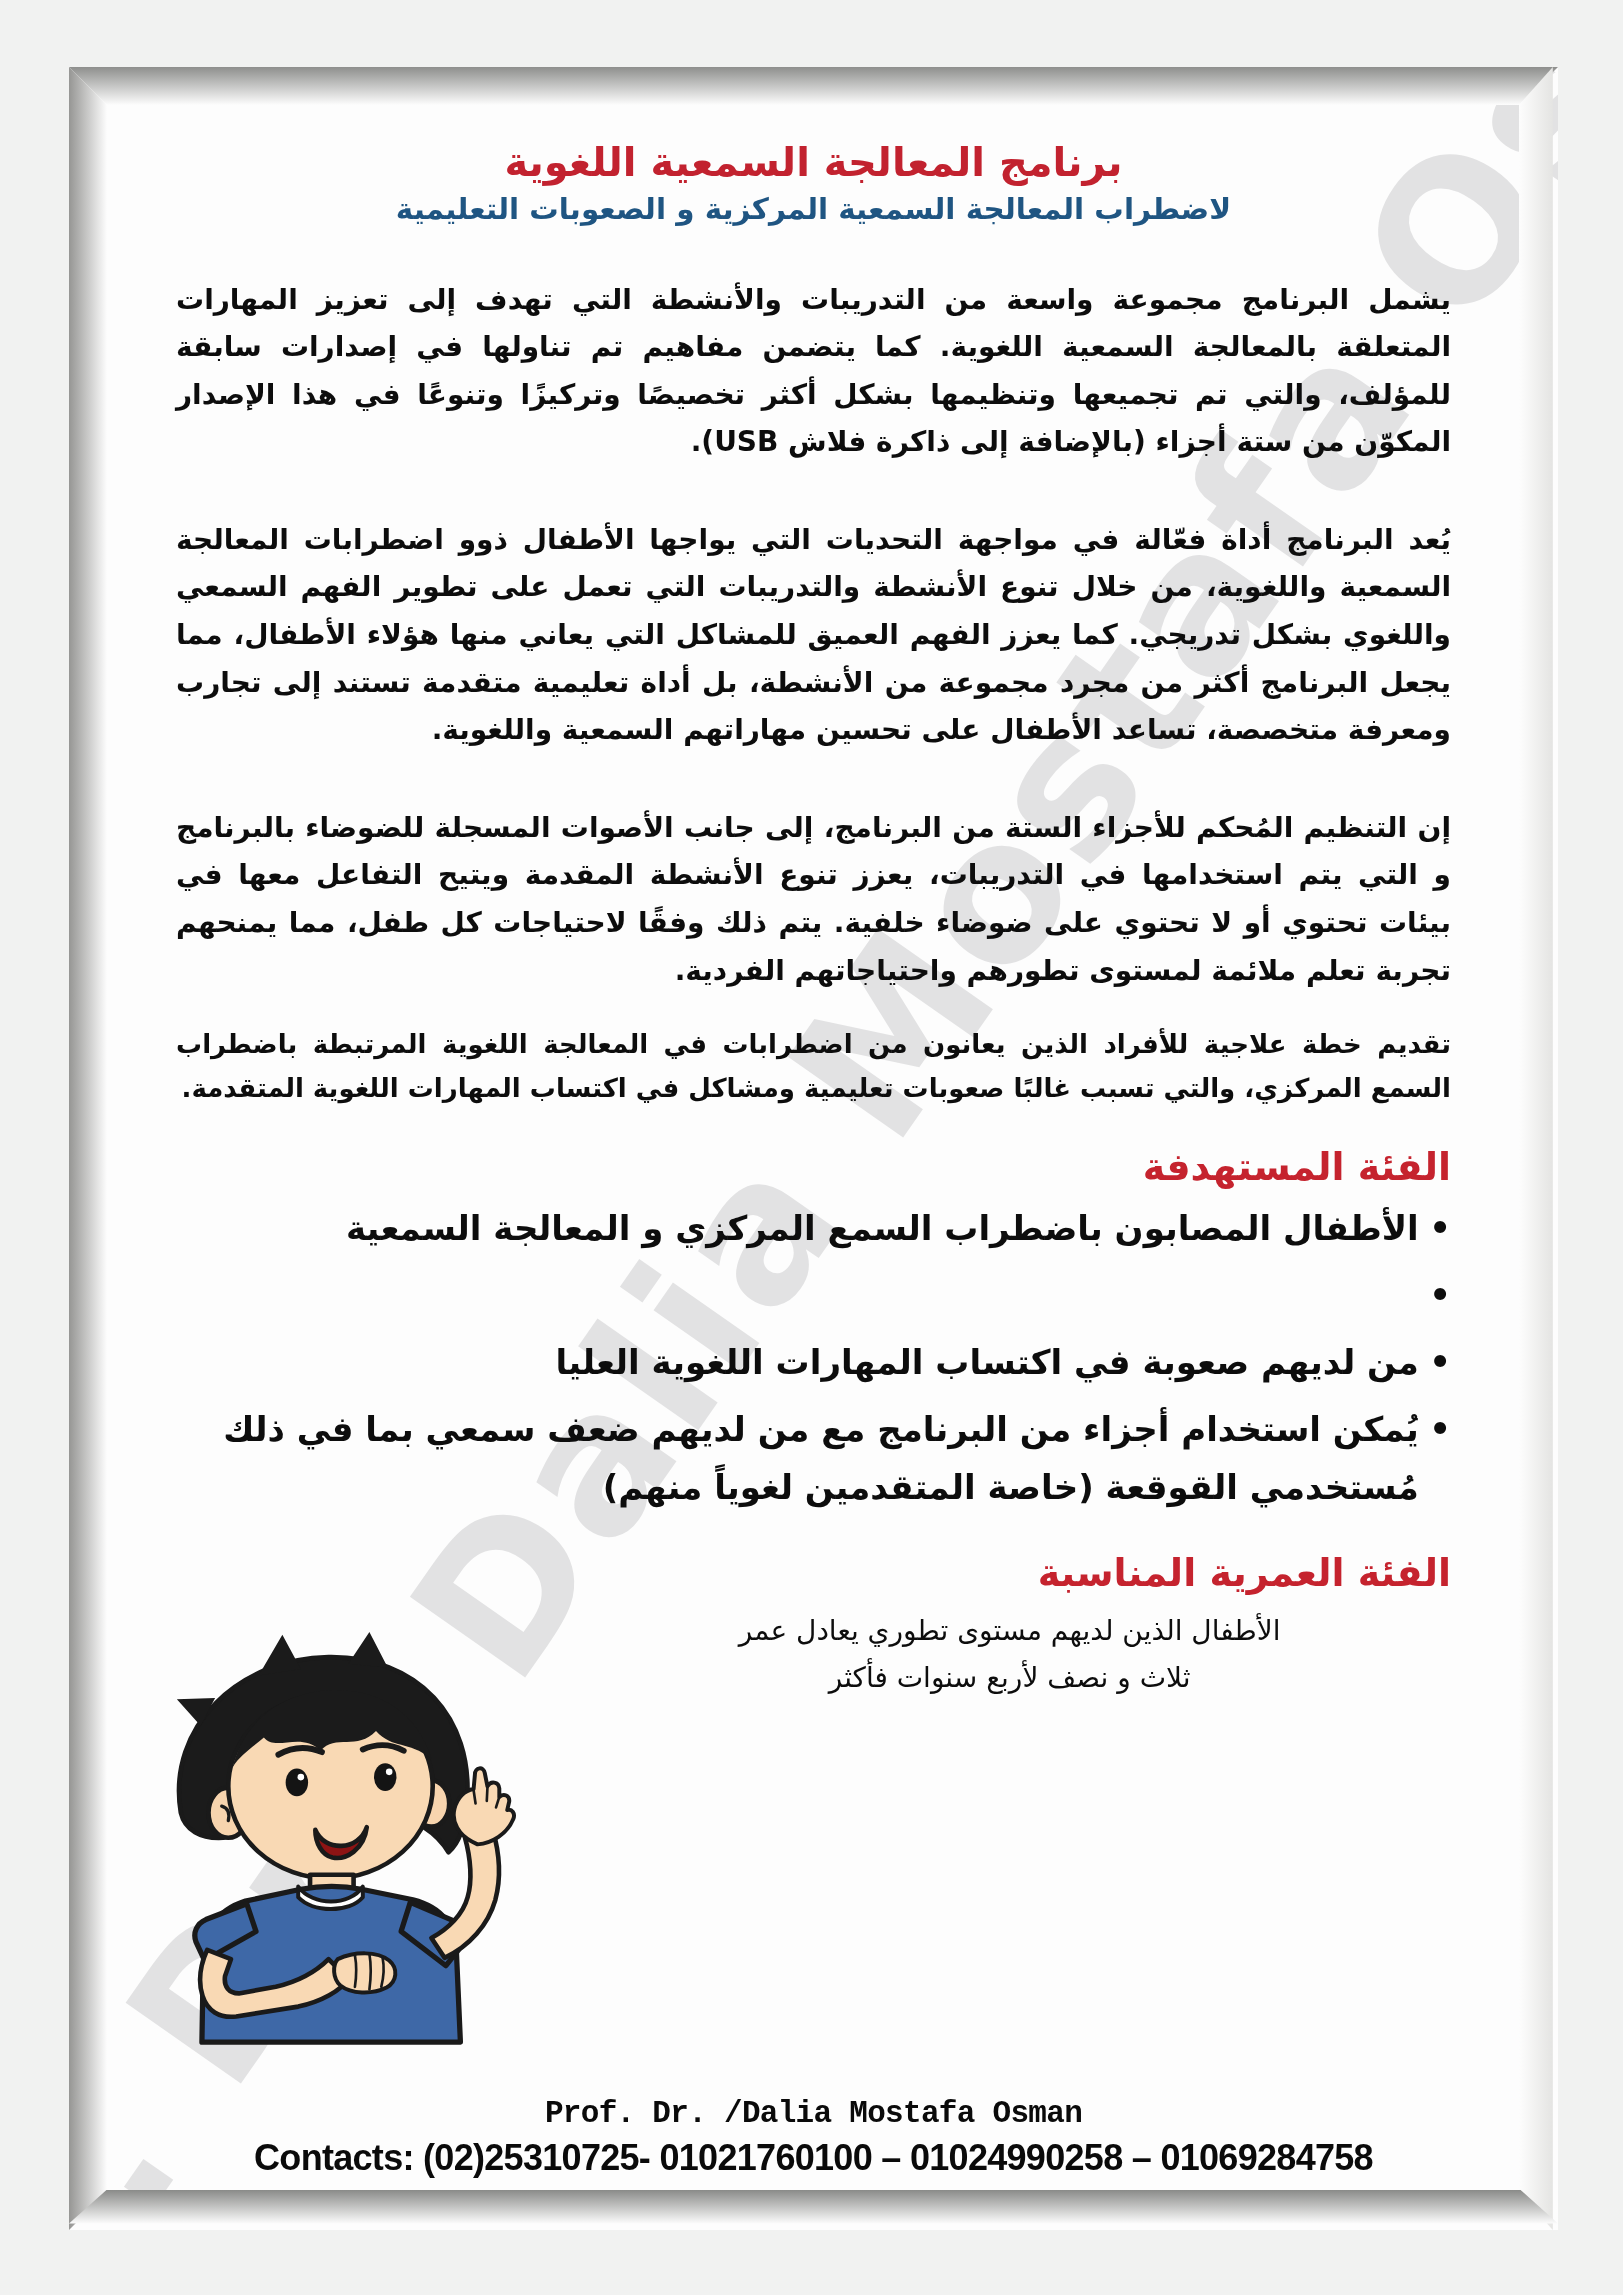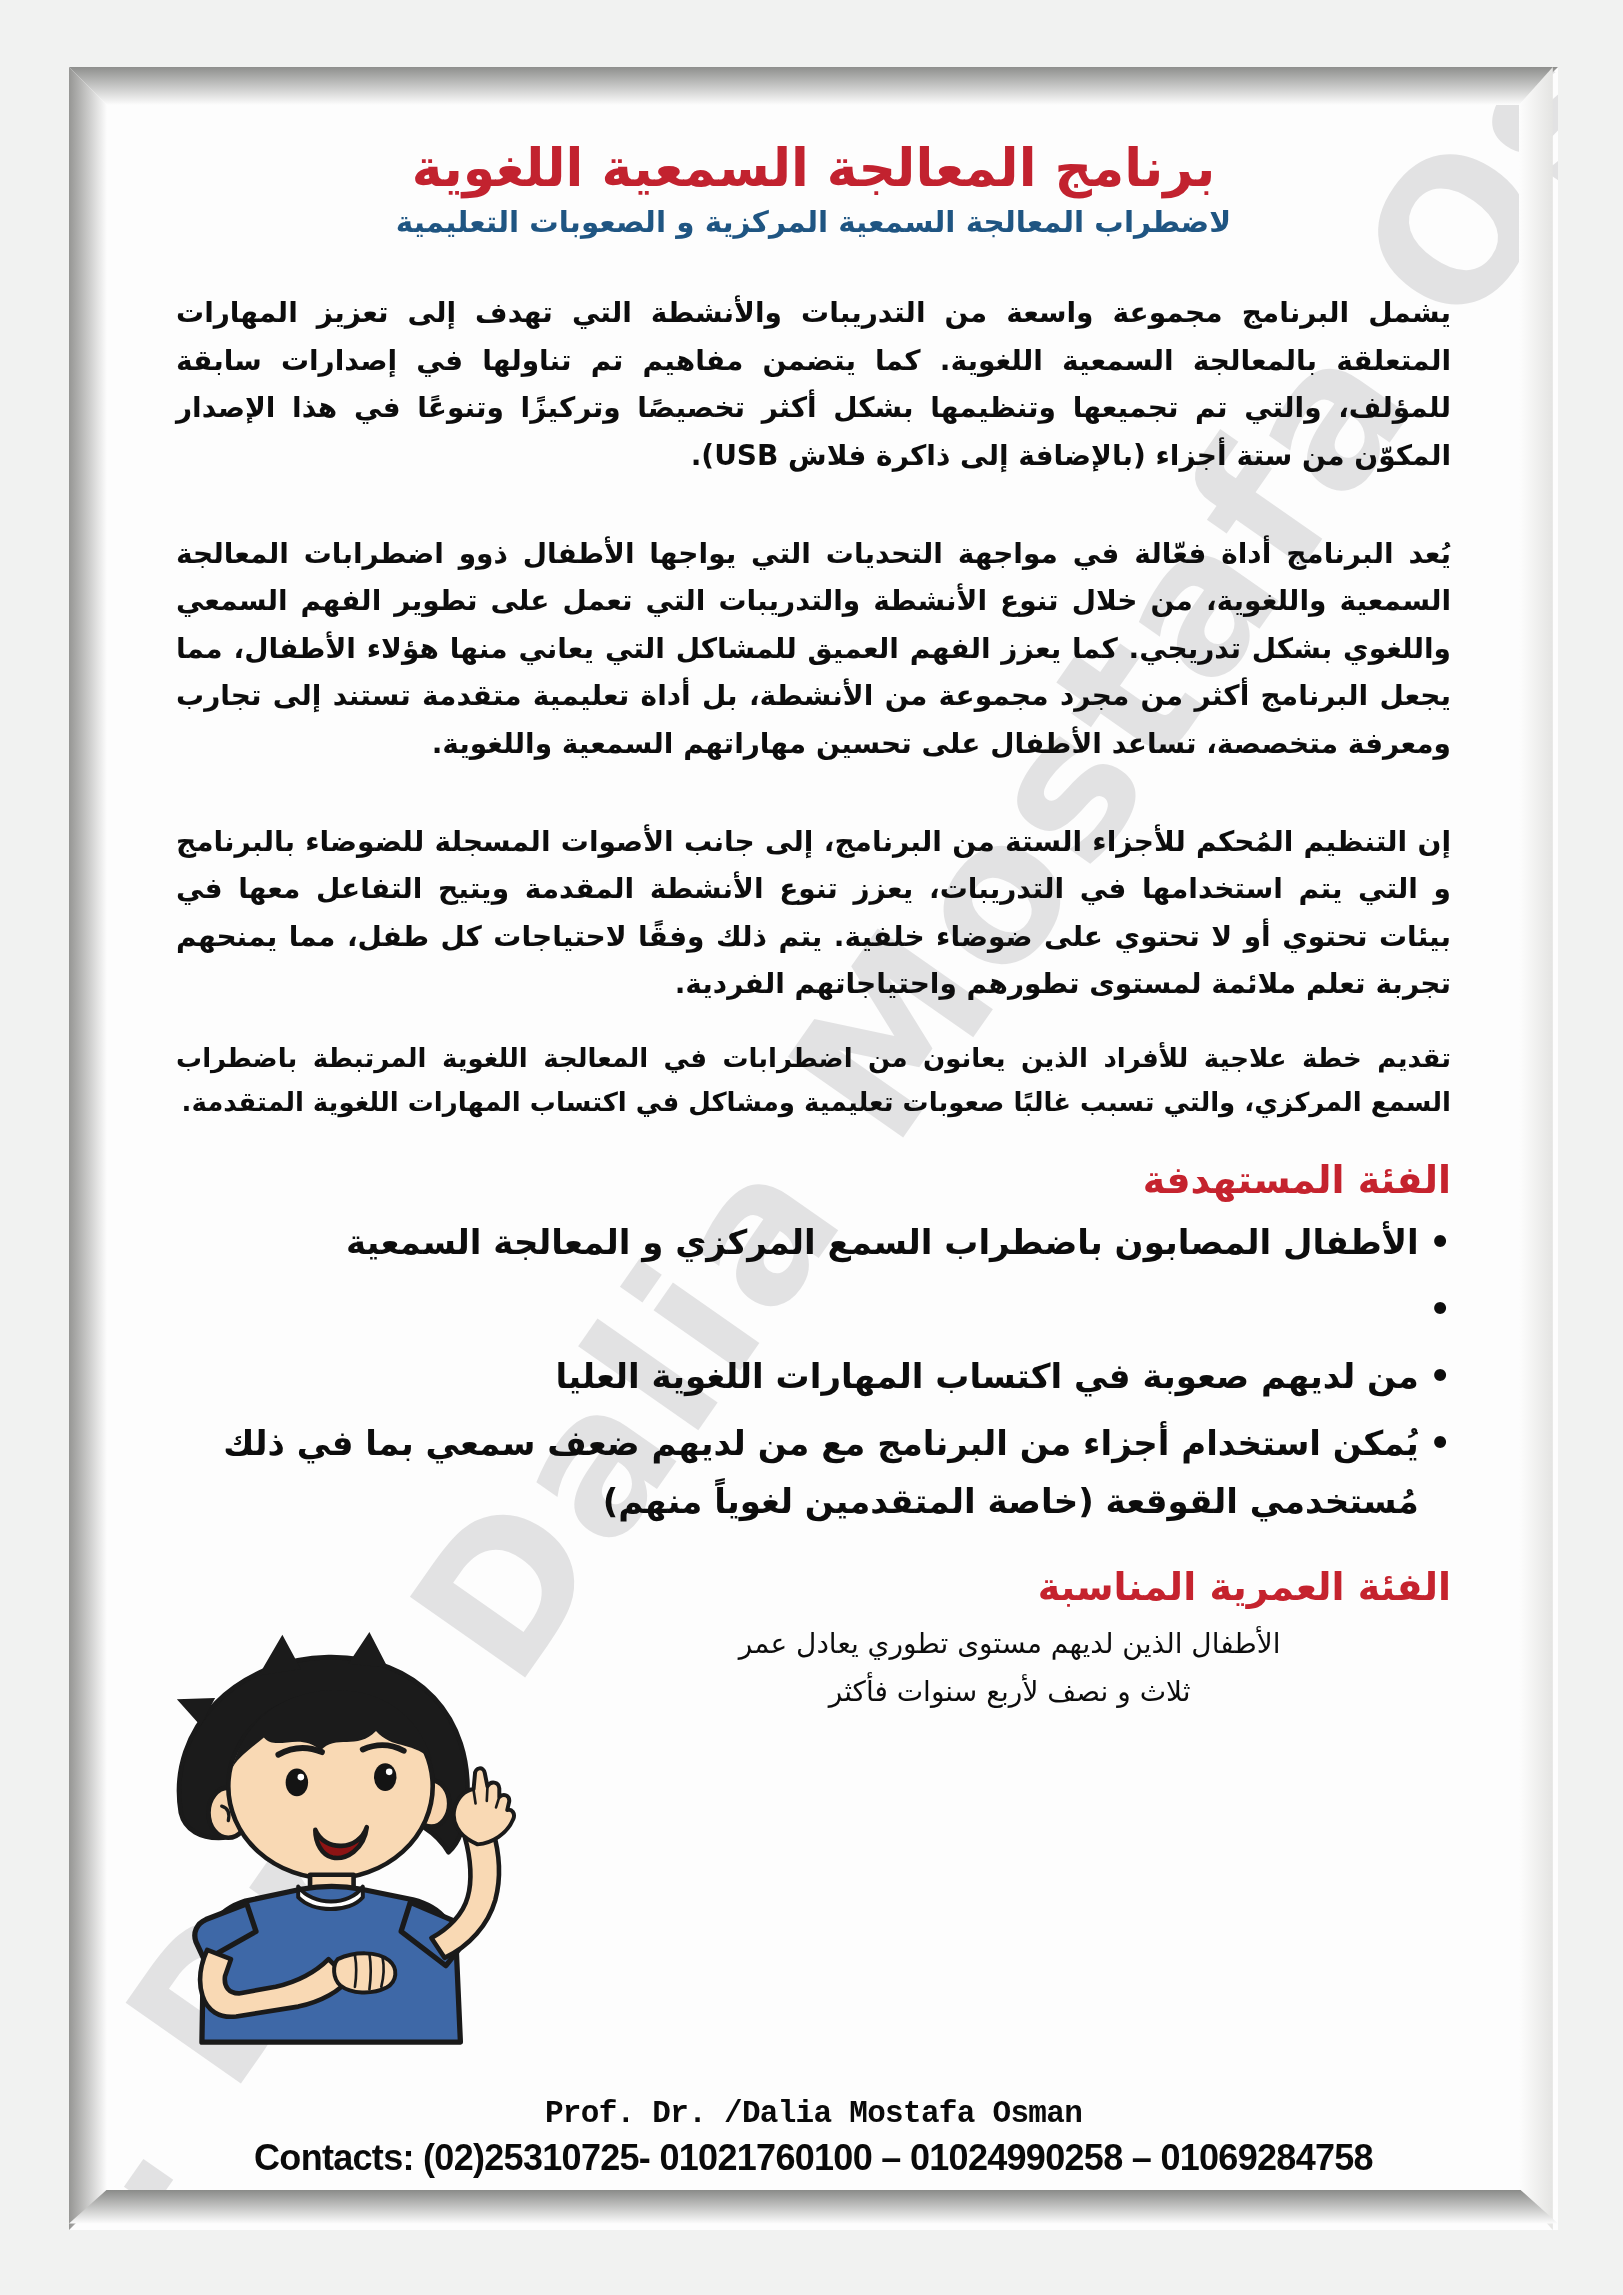--- a/index.html
+++ b/index.html
@@ -53,21 +53,21 @@
   .content{
     position:absolute;z-index:2;
     left:38px;top:38px;right:38px;bottom:38px;
     padding:0 69px;
     direction:rtl;
     color:#0d0d0d;
   }
   .doc-title{
     margin-top:34px;
     text-align:center;
-    font-size:52px;
+    font-size:40px;
     font-weight:700;
     color:#c2222f;
     line-height:1.15;
   }
   .doc-subtitle{
     margin-top:6.5px;
     text-align:center;
     font-size:29.4px;
     font-weight:700;
     color:#1f5582;

